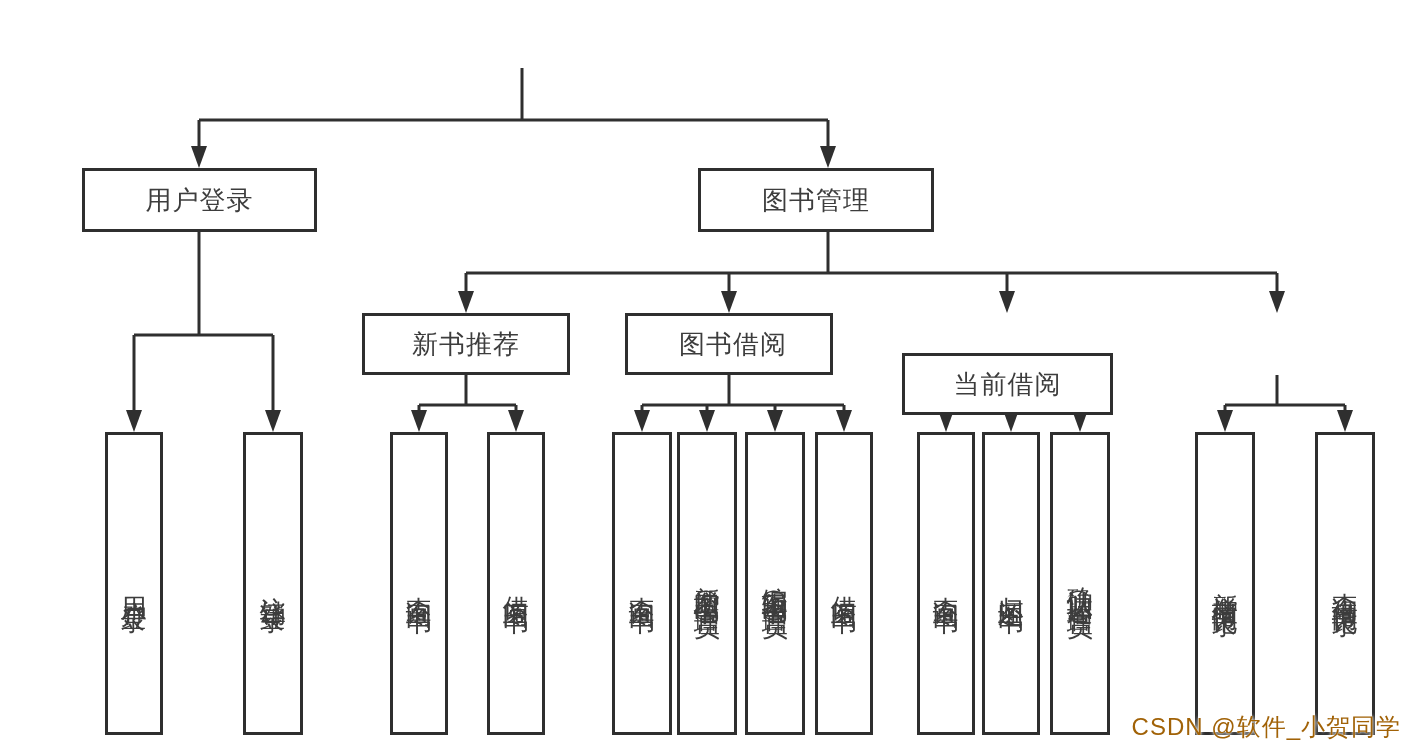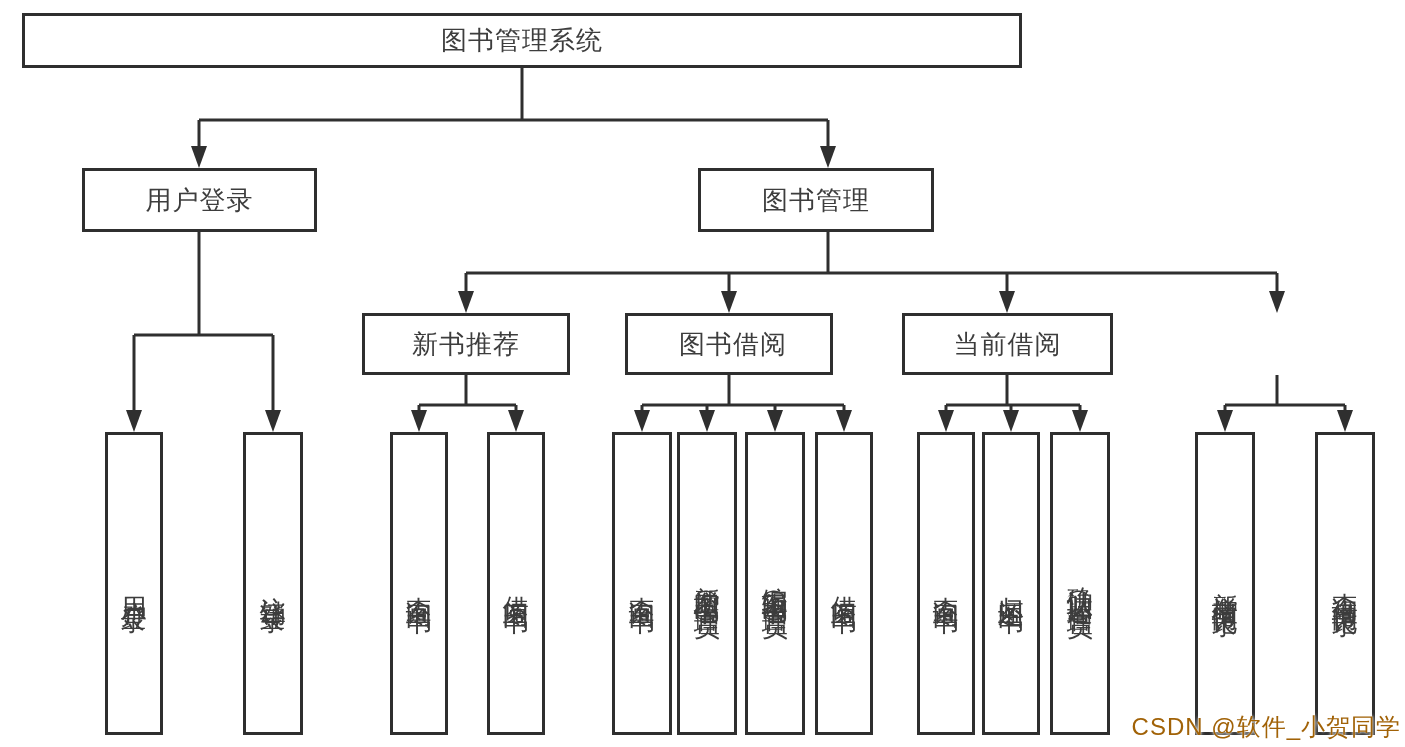--- a/index.html
+++ b/index.html
@@ -125,38 +125,35 @@
       <polygon points="767,410 783,410 775,432"></polygon>
       <polygon points="836,410 852,410 844,432"></polygon>
       <polygon points="938,410 954,410 946,432"></polygon>
       <polygon points="1003,410 1019,410 1011,432"></polygon>
       <polygon points="1072,410 1088,410 1080,432"></polygon>
       <polygon points="1217,410 1233,410 1225,432"></polygon>
       <polygon points="1337,410 1353,410 1345,432"></polygon>
     </g>
   </svg>
 
-  <div class="node hbox root">
-    <span>图书管理系统</span>
-  </div>
 
   <div class="node hbox lvl2" style="left:82px;width:235px;">
     <span>用户登录</span>
   </div>
   <div class="node hbox lvl2" style="left:698px;width:236px;">
     <span>图书管理</span>
   </div>
 
   <div class="node hbox lvl3" style="left:362px;width:208px;">
     <span>新书推荐</span>
   </div>
   <div class="node hbox lvl3" style="left:625px;width:208px;padding-left:8px;">
     <span>图书借阅</span>
   </div>
-  <div class="node hbox lvl3" style="left:902px;width:211px;">
+  <div class="node hbox lvl3" style="left:902px;width:211px;margin-top:40px;">
     <span>当前借阅</span>
   </div>
 
   <div class="node vbox" style="left:105px;width:58px;">
     <span class="vtext">用户登录</span>
   </div>
   <div class="node vbox" style="left:243px;width:60px;">
     <span class="vtext">注销登录</span>
   </div>
 

